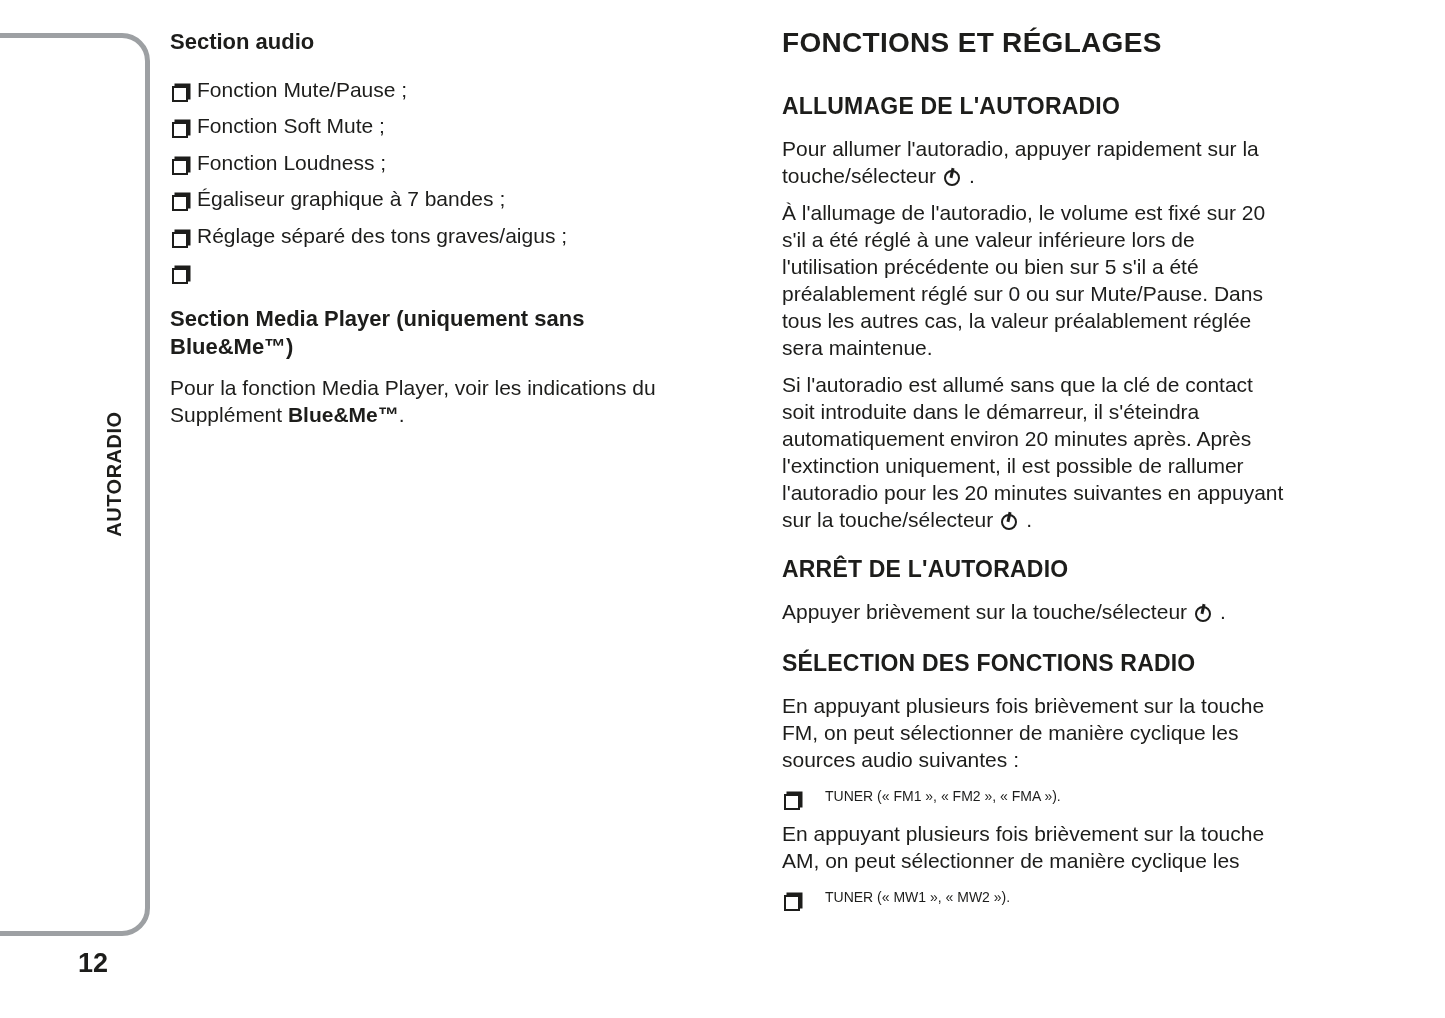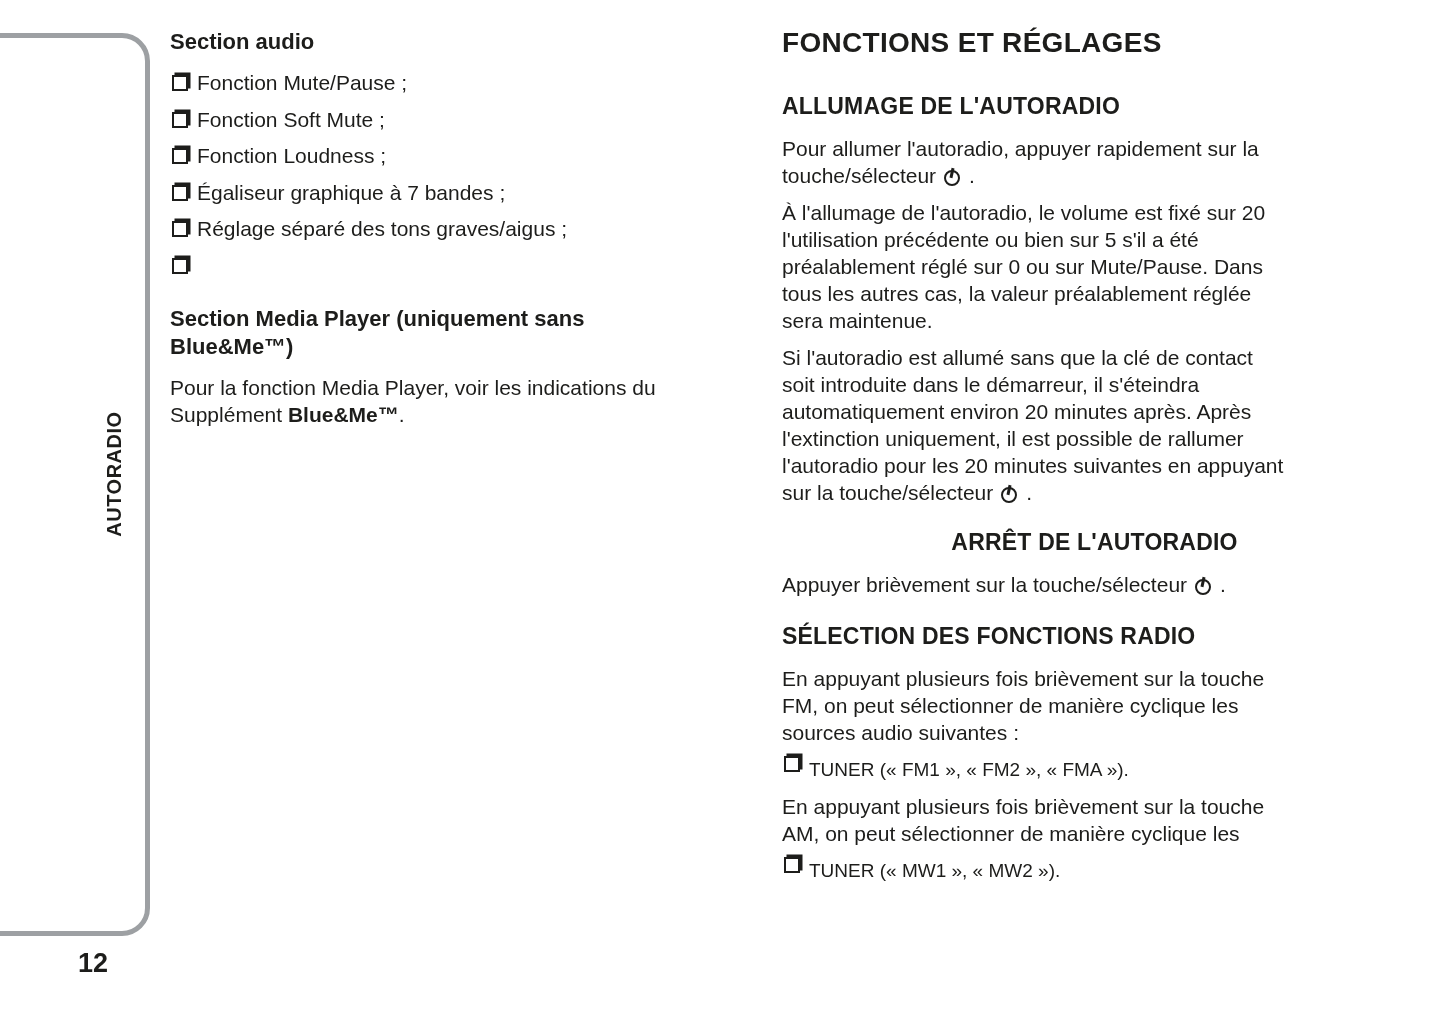--- a/index.html
+++ b/index.html
@@ -65,21 +65,21 @@
   .h-left {
     font-size: 22px;
     font-weight: bold;
     line-height: 28px;
     margin: 0 0 9px 0;
   }
   .media-h { margin: 21px 0 13px 0; }
   .li {
     height: 36.5px;
     display: flex;
-    align-items: center;
+    align-items: flex-end;
     font-size: 21px;
     white-space: nowrap;
   }
   .para {
     font-size: 21px;
     line-height: 27px;
     margin: 0 0 10px 0;
   }
   .ln { white-space: nowrap; }
 
@@ -92,30 +92,31 @@
     white-space: nowrap;
   }
   .sec {
     font-size: 23px;
     font-weight: bold;
     line-height: 28px;
     letter-spacing: 0.2px;
     margin: 0 0 15px 0;
     white-space: nowrap;
   }
-  .mt-arret { margin-top: 22px; text-align: center; }
+  .mt-arret { margin-top: 22px; }
   .mt-selection { margin-top: 24px; }
 
   .bline {
     display: flex;
-    align-items: flex-start;
-    font-size: 19px;
+    align-items: flex-end;
+    font-size: 14px;
     line-height: 27px;
     margin: 0 0 10px 0;
     white-space: nowrap;
+    gap: 16px;
   }
 
   
   .sq {
     display: inline-block;
     flex: none;
     width: 12px;
     height: 12px;
     box-sizing: content-box;
     background: #ffffff;
@@ -201,20 +202,21 @@
 
     <div class="sec">ALLUMAGE DE L'AUTORADIO</div>
 
     <div class="para">
       <div class="ln">Pour allumer l'autoradio, appuyer rapidement sur la</div>
       <div class="ln"><span>touche/sélecteur</span><span class="power"></span><span> .</span></div>
     </div>
 
     <div class="para">
       <div class="ln">À l'allumage de l'autoradio, le volume est fixé sur 20</div>
+      <div class="ln">s'il a été réglé à une valeur inférieure lors de</div>
       <div class="ln">l'utilisation précédente ou bien sur 5 s'il a été</div>
       <div class="ln">préalablement réglé sur 0 ou sur Mute/Pause. Dans</div>
       <div class="ln">tous les autres cas, la valeur préalablement réglée</div>
       <div class="ln">sera maintenue.</div>
     </div>
 
     <div class="para">
       <div class="ln">Si l'autoradio est allumé sans que la clé de contact</div>
       <div class="ln">soit introduite dans le démarreur, il s'éteindra</div>
       <div class="ln">automatiquement environ 20 minutes après. Après</div>

